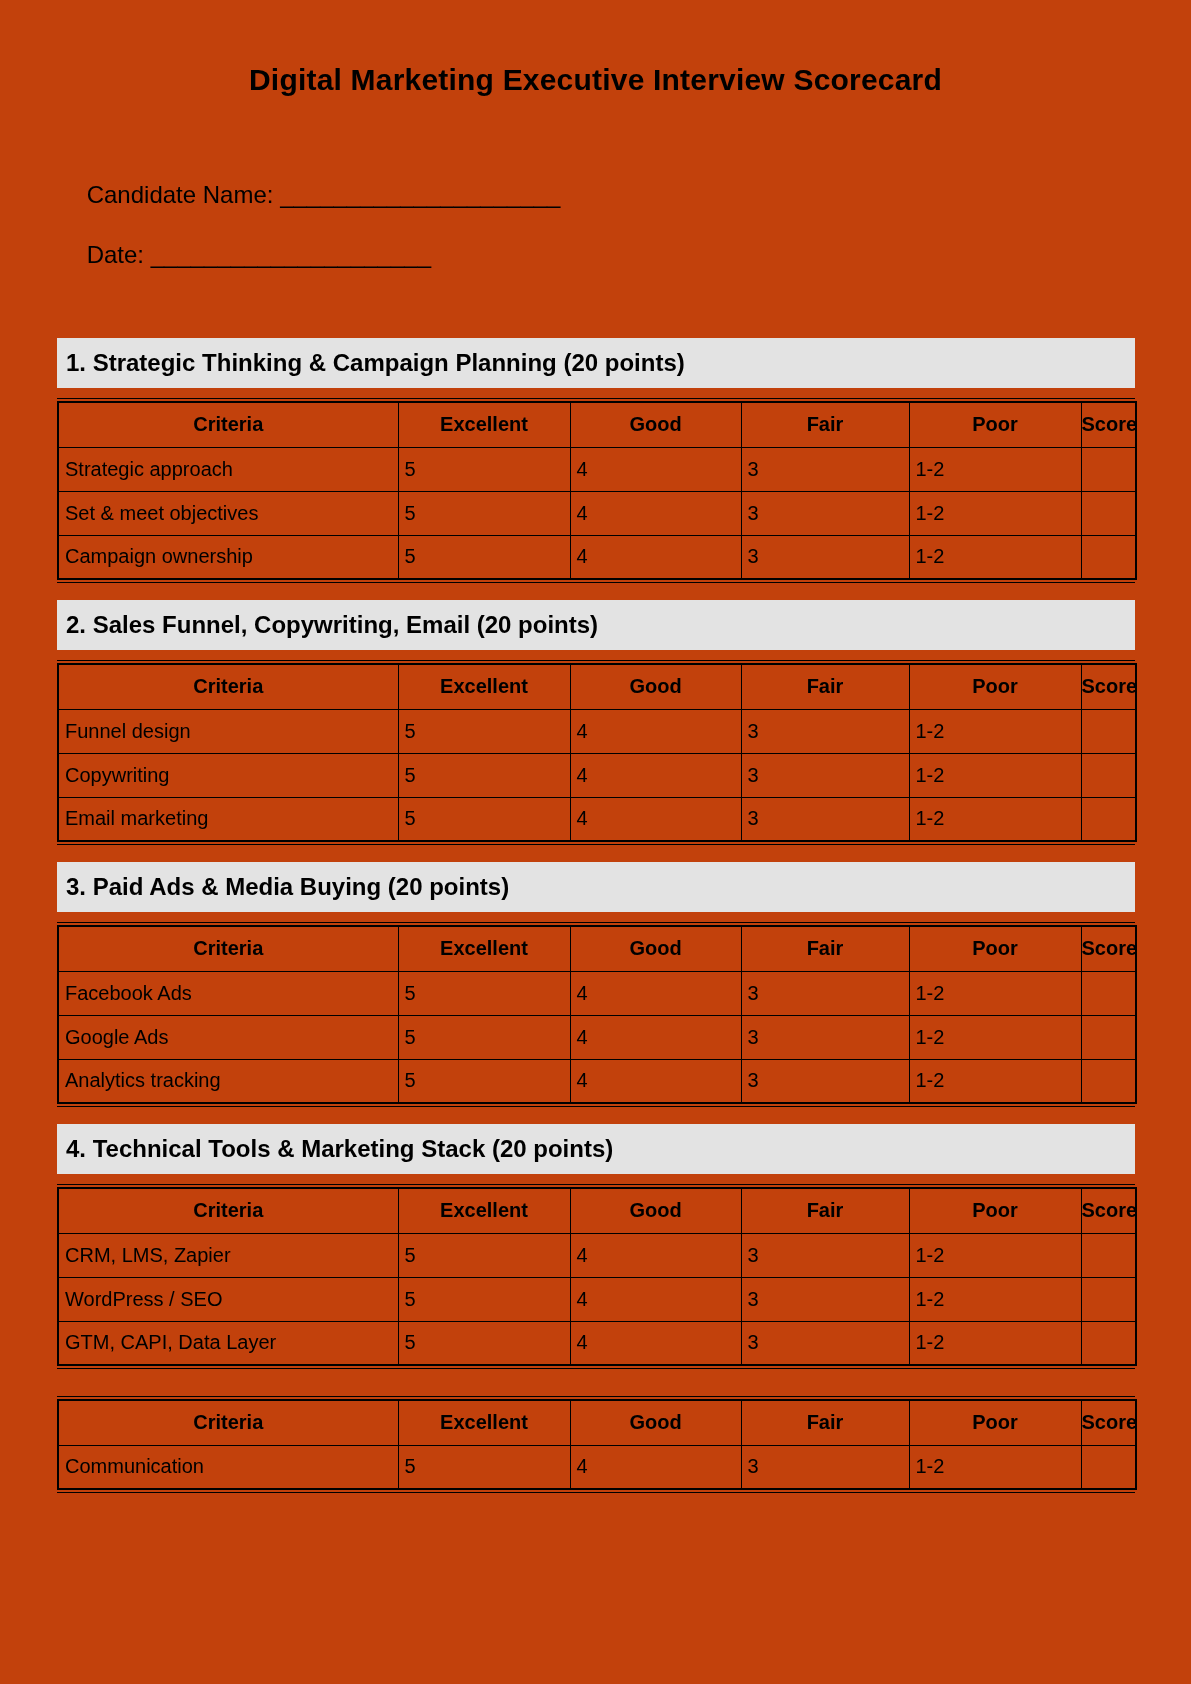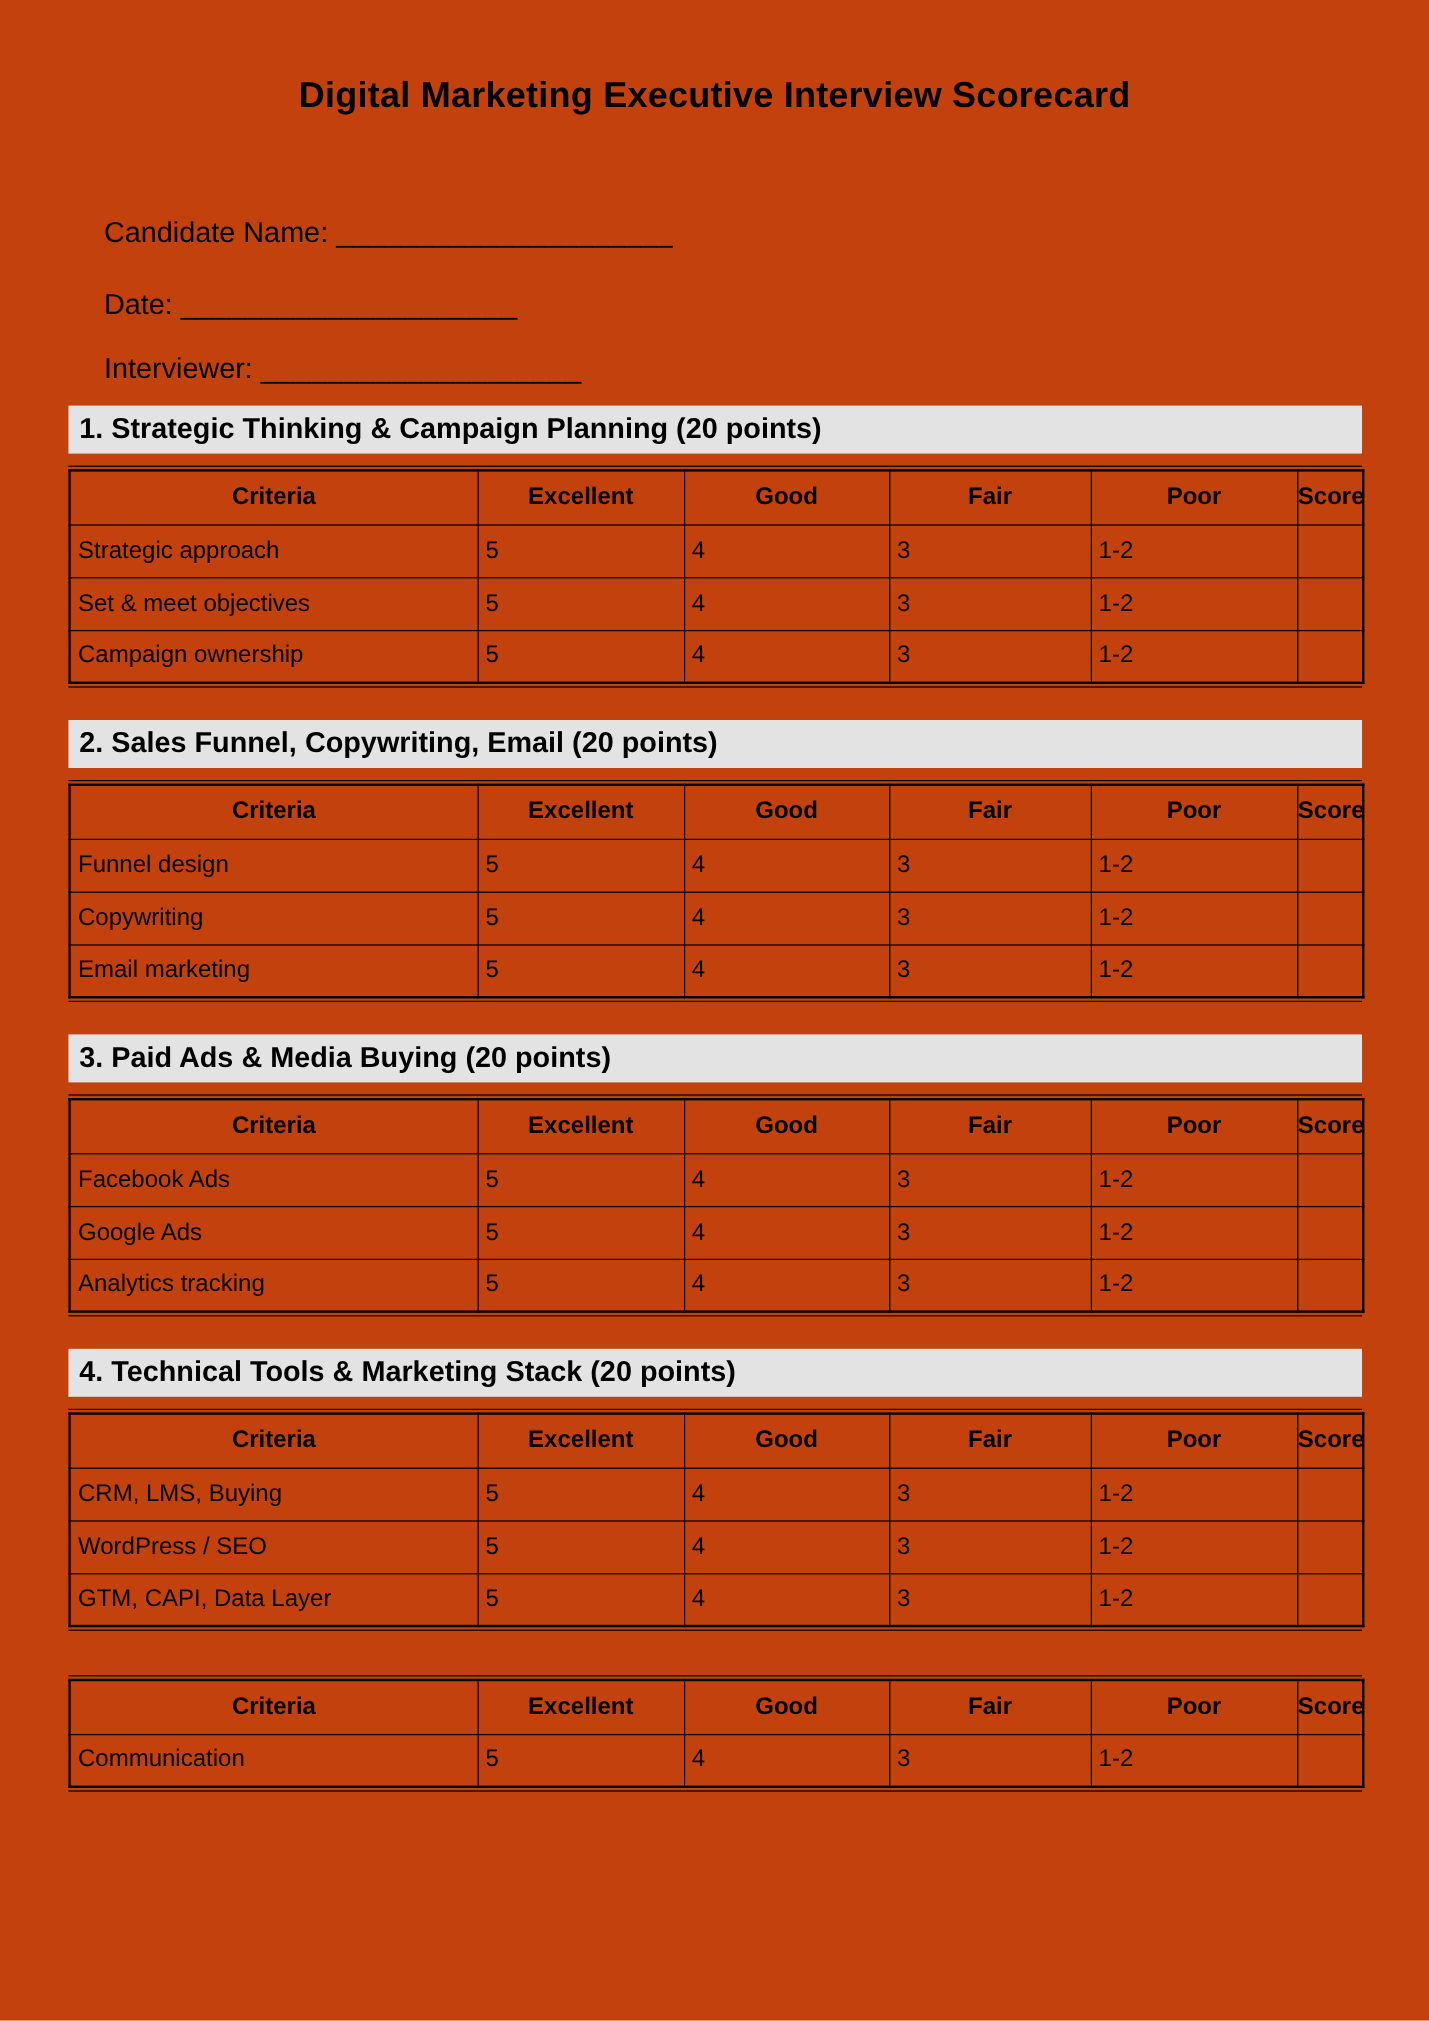--- a/index.html
+++ b/index.html
@@ -38,21 +38,21 @@
     left: 57px;
     width: 1078px;
   }
   .section.s1 { top: 338px; }
   .section.s2 { top: 600px; }
   .section.s3 { top: 862px; border-radius: 10px; }
   .section.s4 { top: 1124px; }
   .section.s5 { top: 1386px; }
 
   .sec-bar {
-    height: 40px;
+    height: 50px;
     background: #e3e3e3;
     display: flex;
     align-items: center;
     padding-left: 9px;
     font-size: 24px;
     font-weight: 700;
   }
   .tbl-wrap {
     margin-top: 10px;
     border-top: 1px solid #000;
@@ -95,23 +95,20 @@
 <div class="page">
 
   <div class="doc-title">Digital Marketing Executive Interview Scorecard</div>
 
   <div class="form-line f1">
     <span>Candidate Name: </span><span class="fill-line">_____________________</span>
   </div>
   <div class="form-line f2">
     <span>Date: </span><span class="fill-line">_____________________</span>
   </div>
-  <div class="form-line f3">
-    <span>Interviewer: </span><span class="fill-line">____________________</span>
-  </div>
 
   <div class="section s1">
     <div class="sec-bar">1. Strategic Thinking &amp; Campaign Planning (20 points)</div>
     <div class="tbl-wrap">
       <table class="score-table">
         <colgroup>
           <col class="c-criteria">
             <col class="c-excellent">
             <col class="c-good">
             <col class="c-fair">
@@ -279,21 +276,21 @@
             <th>Criteria</th>
             <th>Excellent</th>
             <th>Good</th>
             <th>Fair</th>
             <th>Poor</th>
             <th class="col-score">Score</th>
           </tr>
         </thead>
         <tbody>
           <tr>
-            <td>CRM, LMS, Buying</td>
+            <td>CRM, LMS, Zapier</td>
             <td>5</td>
             <td>4</td>
             <td>3</td>
             <td>1-2</td>
             <td></td>
           </tr>
           <tr>
             <td>WordPress / SEO</td>
             <td>5</td>
             <td>4</td>

